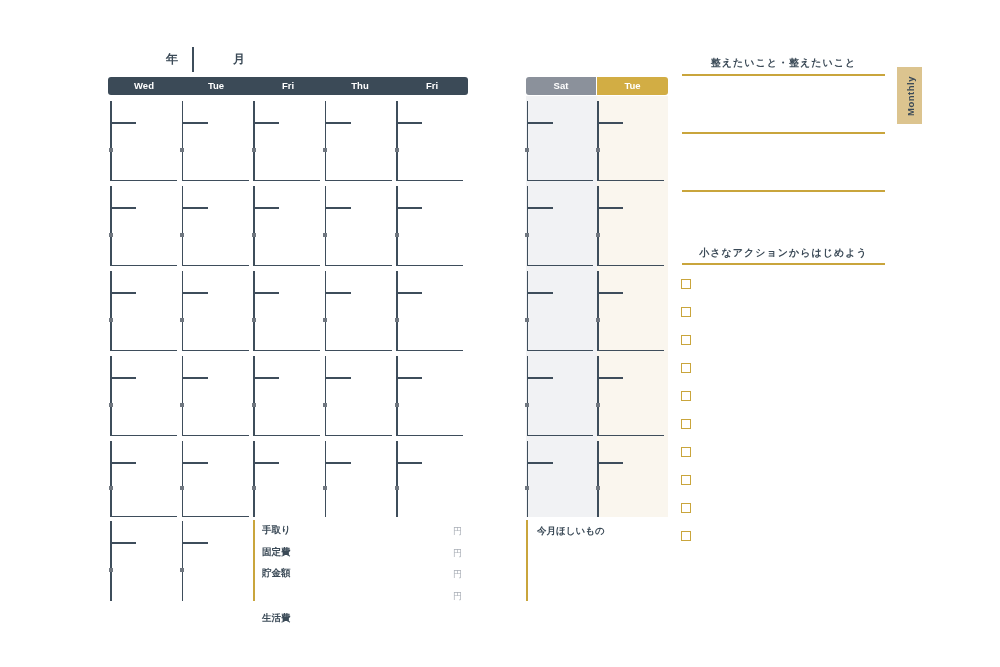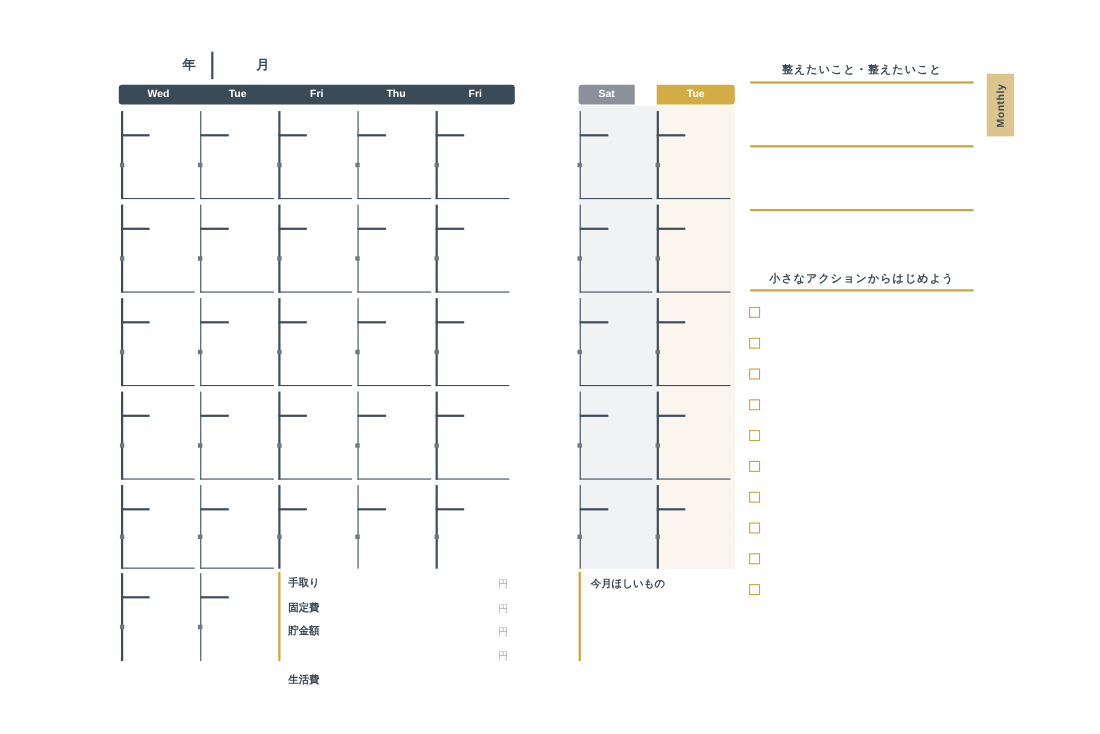--- a/index.html
+++ b/index.html
@@ -15,21 +15,21 @@
   .abs{position:absolute;}
   
   .ym-label{font-size:12px;font-weight:bold;color:var(--navy);width:26px;text-align:center;}
   .ym-divider{width:1.5px;height:25px;background:var(--line);}
   
   .day-header{height:18px;display:flex;border-radius:3px;overflow:hidden;}
   .day-header .day{
     flex:1;color:#ffffff;font-size:9.5px;font-weight:bold;text-align:center;line-height:18px;
   }
   #weekday-header{left:108px;top:77px;width:360px;background:var(--navy);}
-  #sat-header{left:526px;top:77px;width:51px;background:var(--gray);border-radius:3px 0 0 3px;}
+  #sat-header{left:526px;top:77px;width:70px;background:var(--gray);border-radius:3px 0 0 3px;}
   #sun-header{left:597px;top:77px;width:71px;background:var(--gold);border-radius:0 3px 3px 0;}
   
   .weekend-bg{top:96px;height:421px;}
   #sat-bg{left:526px;width:70.5px;background:var(--sat-bg);}
   #sun-bg{left:597px;width:71px;background:var(--sun-bg);}
   
   .cell{position:absolute;}
   .cell .vline{position:absolute;left:0;top:0;width:1.5px;background:var(--line);}
   .cell .dateline{position:absolute;left:0;top:21px;width:26px;height:1.5px;background:var(--line);}
   .cell .dot{position:absolute;left:-1.25px;width:4px;height:4px;background:var(--dot);}

